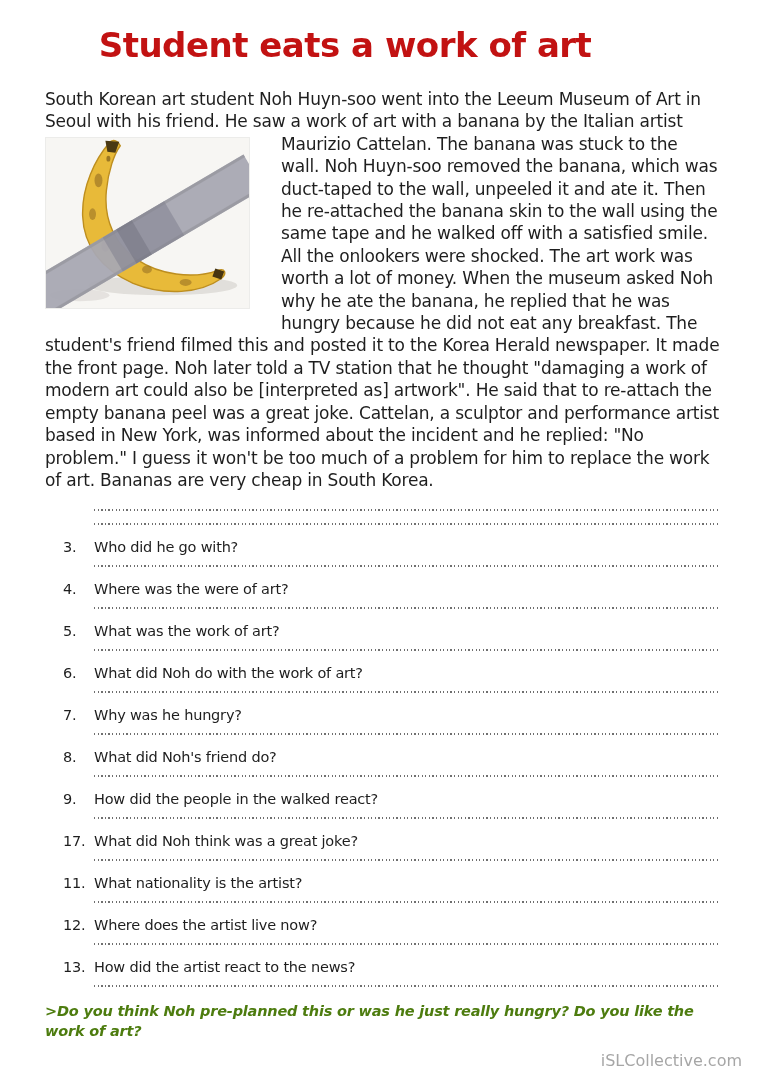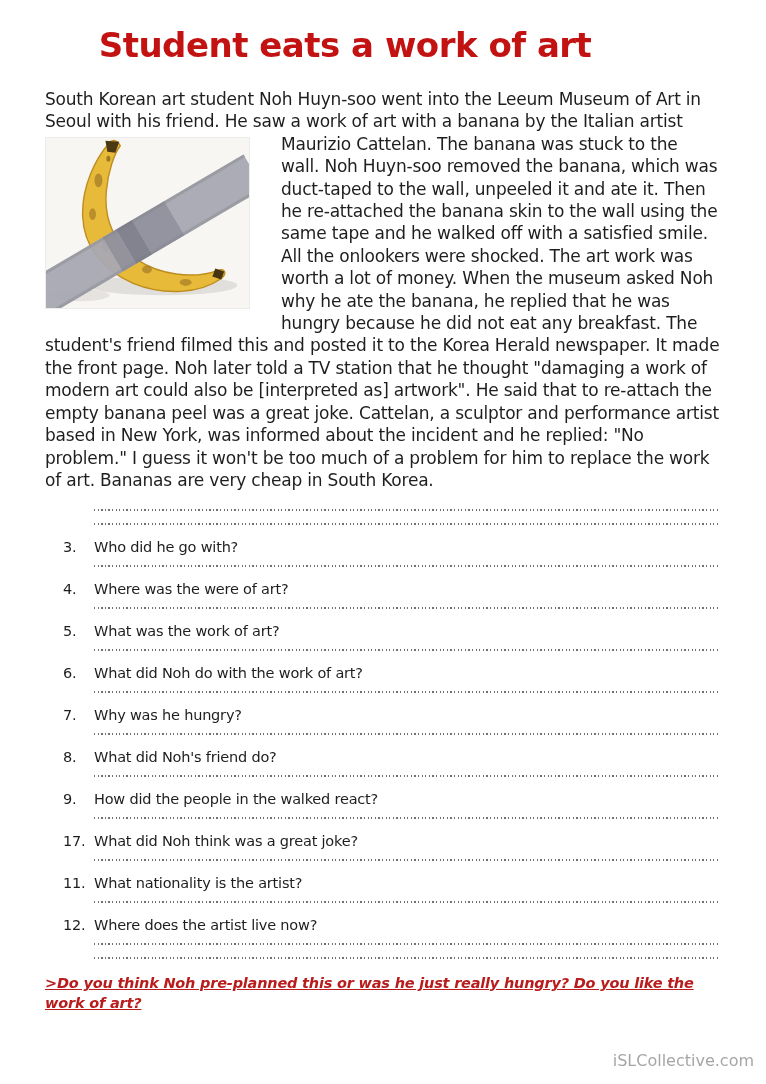--- a/index.html
+++ b/index.html
@@ -61,21 +61,21 @@
     font-size:14.5px;
     line-height:20px;
     font-weight:700;
     font-style:italic;
     color:#204070;
     letter-spacing:-0.2px;
   }
 
   .watermark {
     position:absolute;
-    right:12px; bottom:14px;
+    right:24px; bottom:14px;
     font-size:16px;
     color:#a6a6a6;
     text-decoration:none;
   }
 </style>
 </head>
 <body>
 
 <div class="page">
 
@@ -155,21 +155,22 @@
     </li>
     <li class="q-item">
       <div class="q-row"><span class="q-num">11.</span><span>What nationality is the artist?</span></div>
       <div class="answer-line"></div>
     </li>
     <li class="q-item">
       <div class="q-row"><span class="q-num">12.</span><span>Where does the artist live now?</span></div>
       <div class="answer-line"></div>
     </li>
     <li class="q-item">
+      <div class="q-row"><span class="q-num">13.</span><span>How did the artist react to the news?</span></div>
       <div class="answer-line"></div>
     </li>
   </ol>
 
-  <div class="prompt" style="color: #b91c1c; text-decoration: underline;">&gt;Do you think Noh pre-planned this or was he just really hungry? Do you like the work of art?</div>
+  <div class="prompt" style="color: #4d7c0f;">&gt;Do you think Noh pre-planned this or was he just really hungry? Do you like the work of art?</div>
 
 </div>
 
 <a class="watermark" href="#" style="color: rgb(166, 166, 166);">iSLCollective.com</a>
 
 </body></html>

